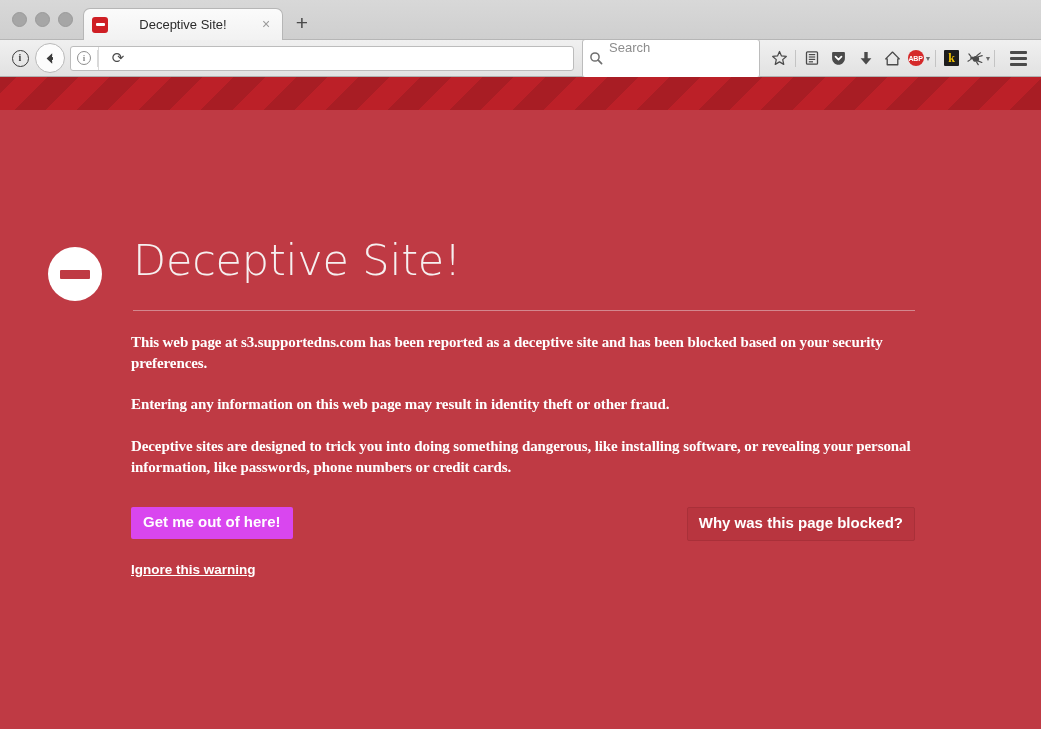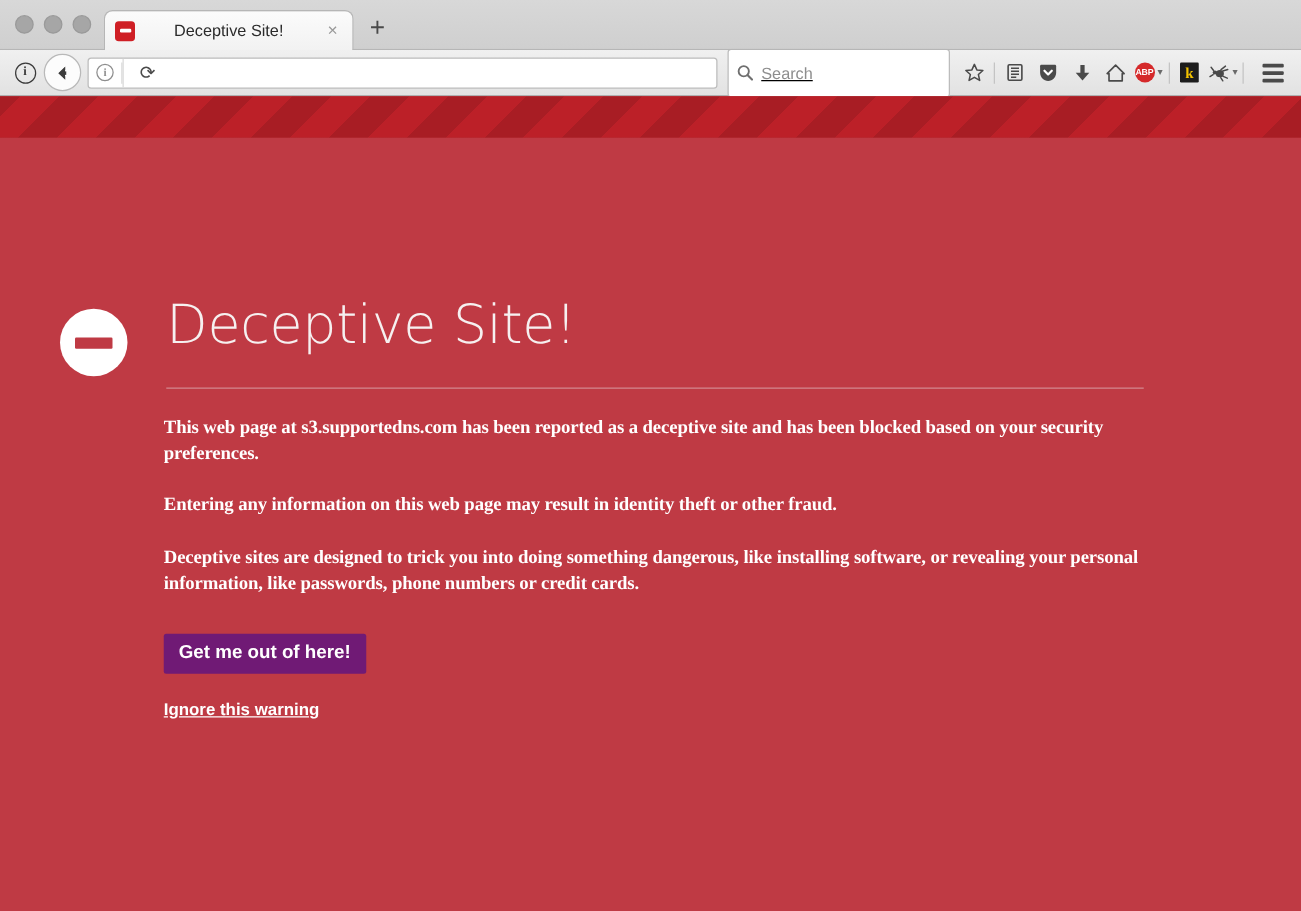--- a/index.html
+++ b/index.html
@@ -211,25 +211,23 @@
     font-size: 15px;
   }
 
   .searchbar {
     width: 178px;
     height: 39px;
     background: #ffffff;
     border: 1px solid #bcbcbc;
     border-radius: 3px;
     display: flex;
-    align-items: center;
     box-sizing: border-box;
     margin-left: 8px;
     flex: 0 0 auto;
-    text-decoration: underline;
   }
   .search-icon-wrap {
     width: 26px;
     display: flex;
     align-items: center;
     justify-content: center;
     flex: 0 0 auto;
   }
   .search-placeholder {
     font-size: 13px;
@@ -396,21 +394,21 @@
 
   .actions {
     margin-left: 131px;
     padding-right: 126px;
     margin-top: 29px;
     display: flex;
     justify-content: space-between;
     align-items: flex-start;
   }
   .btn-primary {
-    background: #701a75;
+    background: #d946ef;
     color: #ffffff;
     font-size: 15px;
     font-weight: bold;
     border: none;
     border-radius: 2px;
     padding: 7px 12px 8px 12px;
     line-height: 1.1;
     font-family: "Liberation Sans", sans-serif;
     cursor: pointer;
   }
@@ -582,20 +580,21 @@
       </div>
 
       <div class="body-copy">
         <p>This web page at s3.supportedns.com has been reported as a deceptive site and has been blocked based on your security preferences.</p>
         <p>Entering any information on this web page may result in identity theft or other fraud.</p>
         <p>Deceptive sites are designed to trick you into doing something dangerous, like installing software, or revealing your personal information, like passwords, phone numbers or credit cards.</p>
       </div>
 
       <div class="actions">
         <button class="btn-primary">Get me out of here!</button>
+        <button class="btn-secondary">Why was this page blocked?</button>
       </div>
 
       <div class="ignore-row">
         <span class="ignore-link">Ignore this warning</span>
       </div>
 
     </div>
   </div>
 
 </div>

